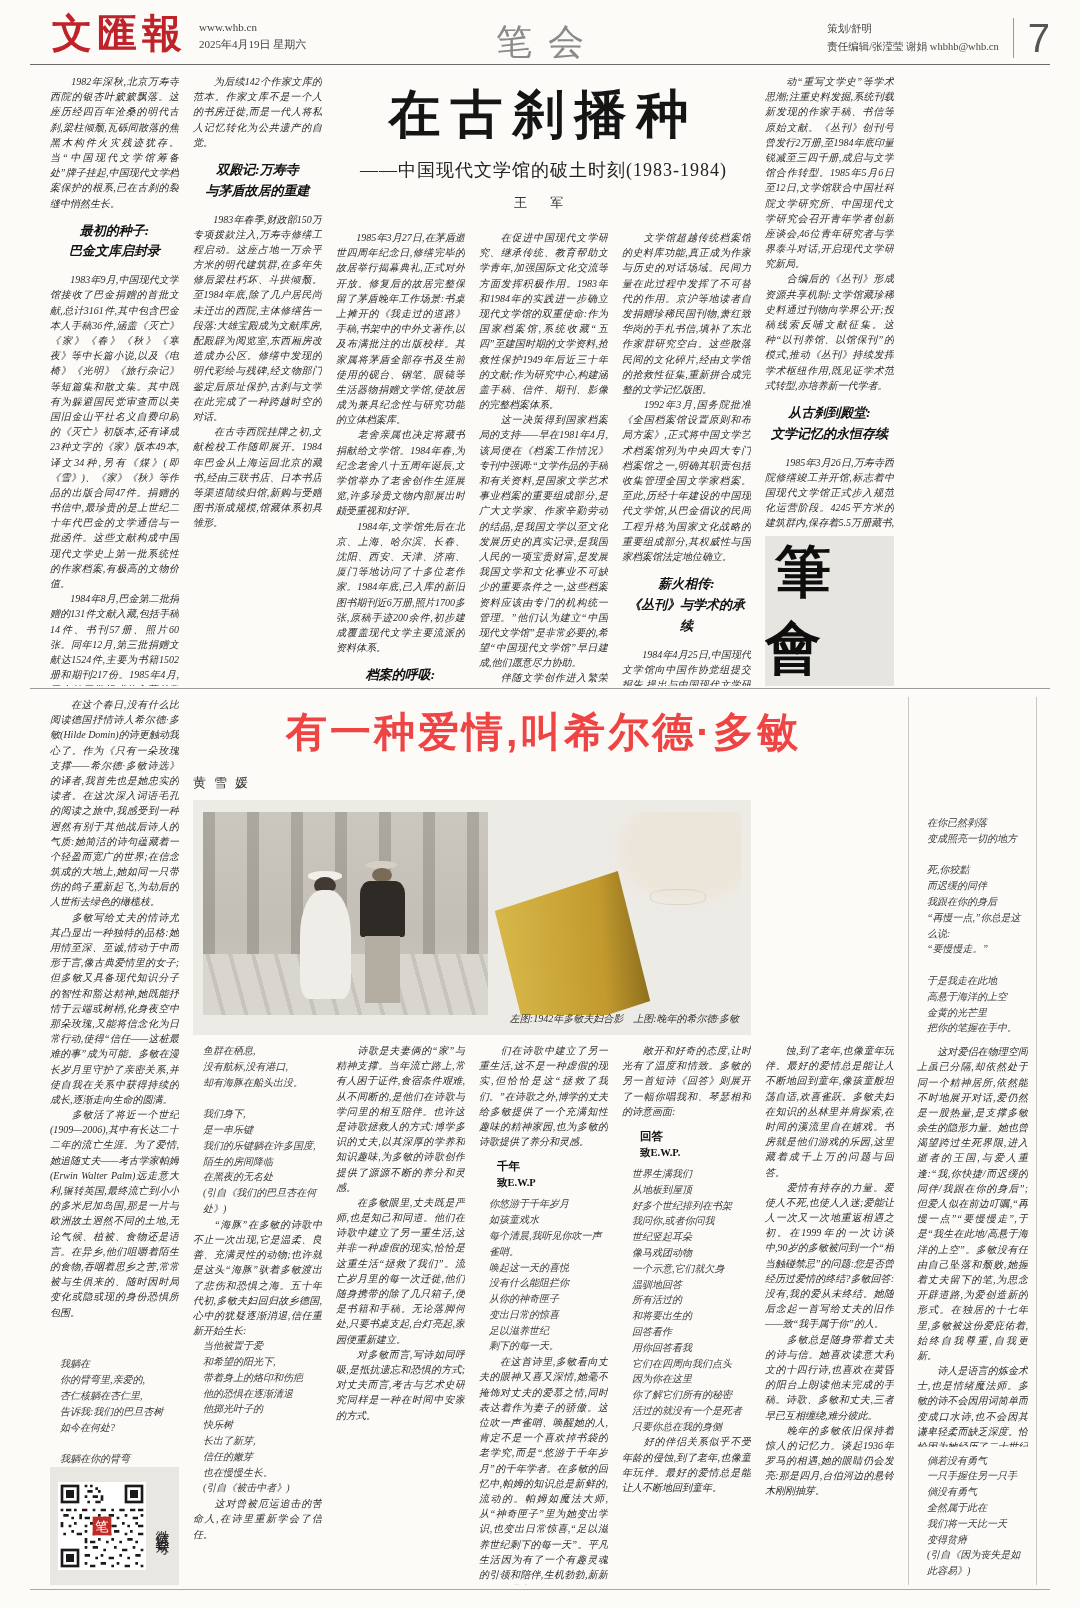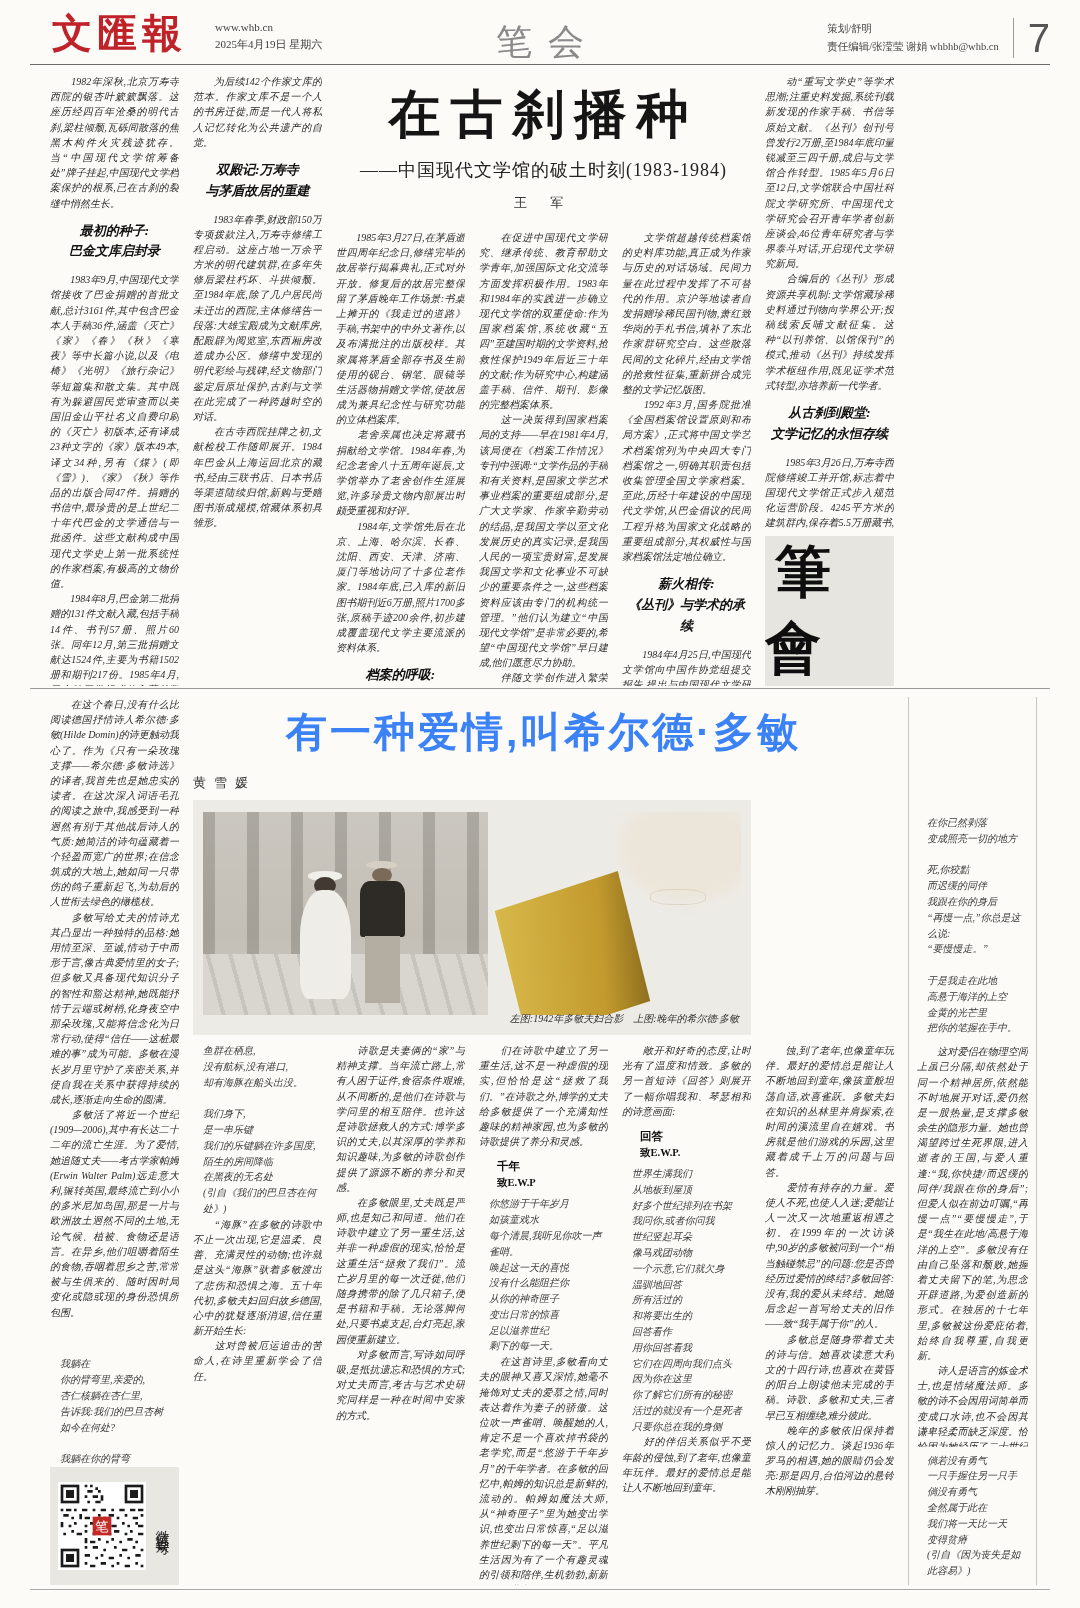--- a/index.html
+++ b/index.html
@@ -1,20 +1,20 @@
 <!DOCTYPE html>
 <html><head>
 <meta charset="utf-8">
 <style>
   html,body{margin:0;padding:0;background:#e9e7e2;}
   .page{position:relative;width:1080px;height:1608px;margin:0 auto;background:#fcfbf8;
         font-family:"Liberation Serif","DejaVu Serif",serif;color:#2b2b2b;overflow:hidden;}
   
   .hdr{position:absolute;left:30px;right:30px;top:8px;height:54px;}
-  .hdr-left{position:absolute;left:22px;top:6px;display:flex;align-items:flex-end;gap:28px;}
+  .hdr-left{position:absolute;left:22px;top:6px;display:flex;align-items:flex-end;gap:12px;}
   .masthead{font-size:40px;font-weight:900;color:#bf2329;letter-spacing:5px;line-height:1;
             font-family:"Liberation Serif",serif;}
   .hdr-meta{font-size:11px;color:#3d3d3d;line-height:1.5;padding-bottom:2px;}
   .section-name{position:absolute;left:16px;right:0;top:10px;text-align:center;font-family:"Liberation Sans",sans-serif;
             font-size:36px;color:#8a8a8a;letter-spacing:16px;font-weight:400;}
   .hdr-right{position:absolute;right:0;top:10px;display:flex;align-items:center;gap:14px;}
   .credits{font-size:10.5px;color:#444;text-align:left;line-height:1.7;}
   .pageno{font-size:40px;color:#555;font-family:"Liberation Sans",sans-serif;font-weight:300;
           border-left:1px solid #999;padding-left:14px;line-height:1;}
   .hdr-rule{position:absolute;left:30px;right:30px;top:64px;border-top:1.5px solid #6b6b6b;}
@@ -39,21 +39,21 @@
   .seal-chars{font-size:56px;font-weight:900;color:#0e0e0e;letter-spacing:10px;text-indent:10px;
               font-family:"Liberation Serif",serif;}
   .div1{position:absolute;left:30px;right:30px;top:688px;border-top:1px solid #9a9a9a;}
   
   .a2{position:absolute;left:50px;top:697px;width:990px;height:888px;display:flex;gap:14px;}
   .a2-c1{width:129px;flex:none;display:flex;flex-direction:column;overflow:hidden;}
   .a2-mid{width:701px;flex:none;display:flex;flex-direction:column;}
   .a2-c7{width:129px;flex:none;display:flex;flex-direction:column;overflow:hidden;
          border-left:1px solid #c9c7c2;border-right:1px solid #c9c7c2;padding:118px 8px 6px 8px;box-sizing:border-box;}
   .a2-title{text-align:center;font-family:"Liberation Sans",sans-serif;font-weight:700;font-size:41px;
-            letter-spacing:3px;color:#3b82f6;margin-top:8px;}
+            letter-spacing:3px;color:#ef4444;margin-top:8px;}
   .a2-byline{text-align:left;font-size:13px;letter-spacing:8px;color:#333;margin:14px 0 8px 0;}
   .photo-row{display:flex;flex:none;}
   .photo-panel{width:558px;flex:none;height:235px;background:#edebe6;position:relative;
                display:flex;gap:5px;padding:12px 10px 20px 10px;box-sizing:border-box;}
   .photo-left{width:53%;position:relative;overflow:hidden;background:
      linear-gradient(180deg,#cfccc5 0%,#beb9b0 60%,#d6d3cc 100%);}
   .colonnade{position:absolute;inset:0 0 28% 0;background:
      repeating-linear-gradient(90deg,#8f8b83 0 12px,#c7c3bb 12px 44px);opacity:.55;}
   .floor{position:absolute;left:0;right:0;bottom:0;height:30%;background:
      repeating-linear-gradient(75deg,#d9d6cf 0 18px,#c7c4bd 18px 22px);}
@@ -252,20 +252,30 @@
 没有航标,没有港口,
 却有海豚在船头出没。
 
 我们身下,
 是一串乐键
 我们的乐键躺在许多国度,
 陌生的房间降临
 在黑夜的无名处
 (引自《我们的巴旦杏在何处》)</div>
           <div class="para">　　“海豚”在多敏的诗歌中不止一次出现,它是温柔、良善、充满灵性的动物;也许就是这头“海豚”驮着多敏渡出了悲伤和恐惧之海。五十年代初,多敏夫妇回归故乡德国,心中的犹疑逐渐消退,信任重新开始生长:</div>
+          <div class="poem">当他被置于爱
+和希望的阳光下,
+带着身上的烙印和伤疤
+他的恐惧在逐渐清退
+他掷光叶子的
+快乐树
+长出了新芽,
+信任的嫩芽
+也在慢慢生长。
+(引自《被击中者》)</div>
           <div class="para">　　这对曾被厄运追击的苦命人,在诗里重新学会了信任。</div>
         </div>
         <div class="ncol3">
           <div class="para">　　诗歌是夫妻俩的“家”与精神支撑。当年流亡路上,常有人困于证件,食宿条件艰难,从不间断的,是他们在诗歌与学问里的相互陪伴。也许这是诗歌拯救人的方式:博学多识的丈夫,以其深厚的学养和知识趣味,为多敏的诗歌创作提供了源源不断的养分和灵感。
 　　在多敏眼里,丈夫既是严师,也是知己和同道。他们在诗歌中建立了另一重生活,这并非一种虚假的现实,恰恰是这重生活“拯救了我们”。流亡岁月里的每一次迁徙,他们随身携带的除了几只箱子,便是书籍和手稿。无论落脚何处,只要书桌支起,台灯亮起,家园便重新建立。
 　　对多敏而言,写诗如同呼吸,是抵抗遗忘和恐惧的方式;对丈夫而言,考古与艺术史研究同样是一种在时间中安家的方式。</div>
         </div>
         <div class="ncol3">
           <div class="para">　　们在诗歌中建立了另一重生活,这不是一种虚假的现实,但恰恰是这“拯救了我们。”在诗歌之外,博学的丈夫给多敏提供了一个充满知性趣味的精神家园,也为多敏的诗歌提供了养分和灵感。</div>
           <div class="poem-title">千年</div>

